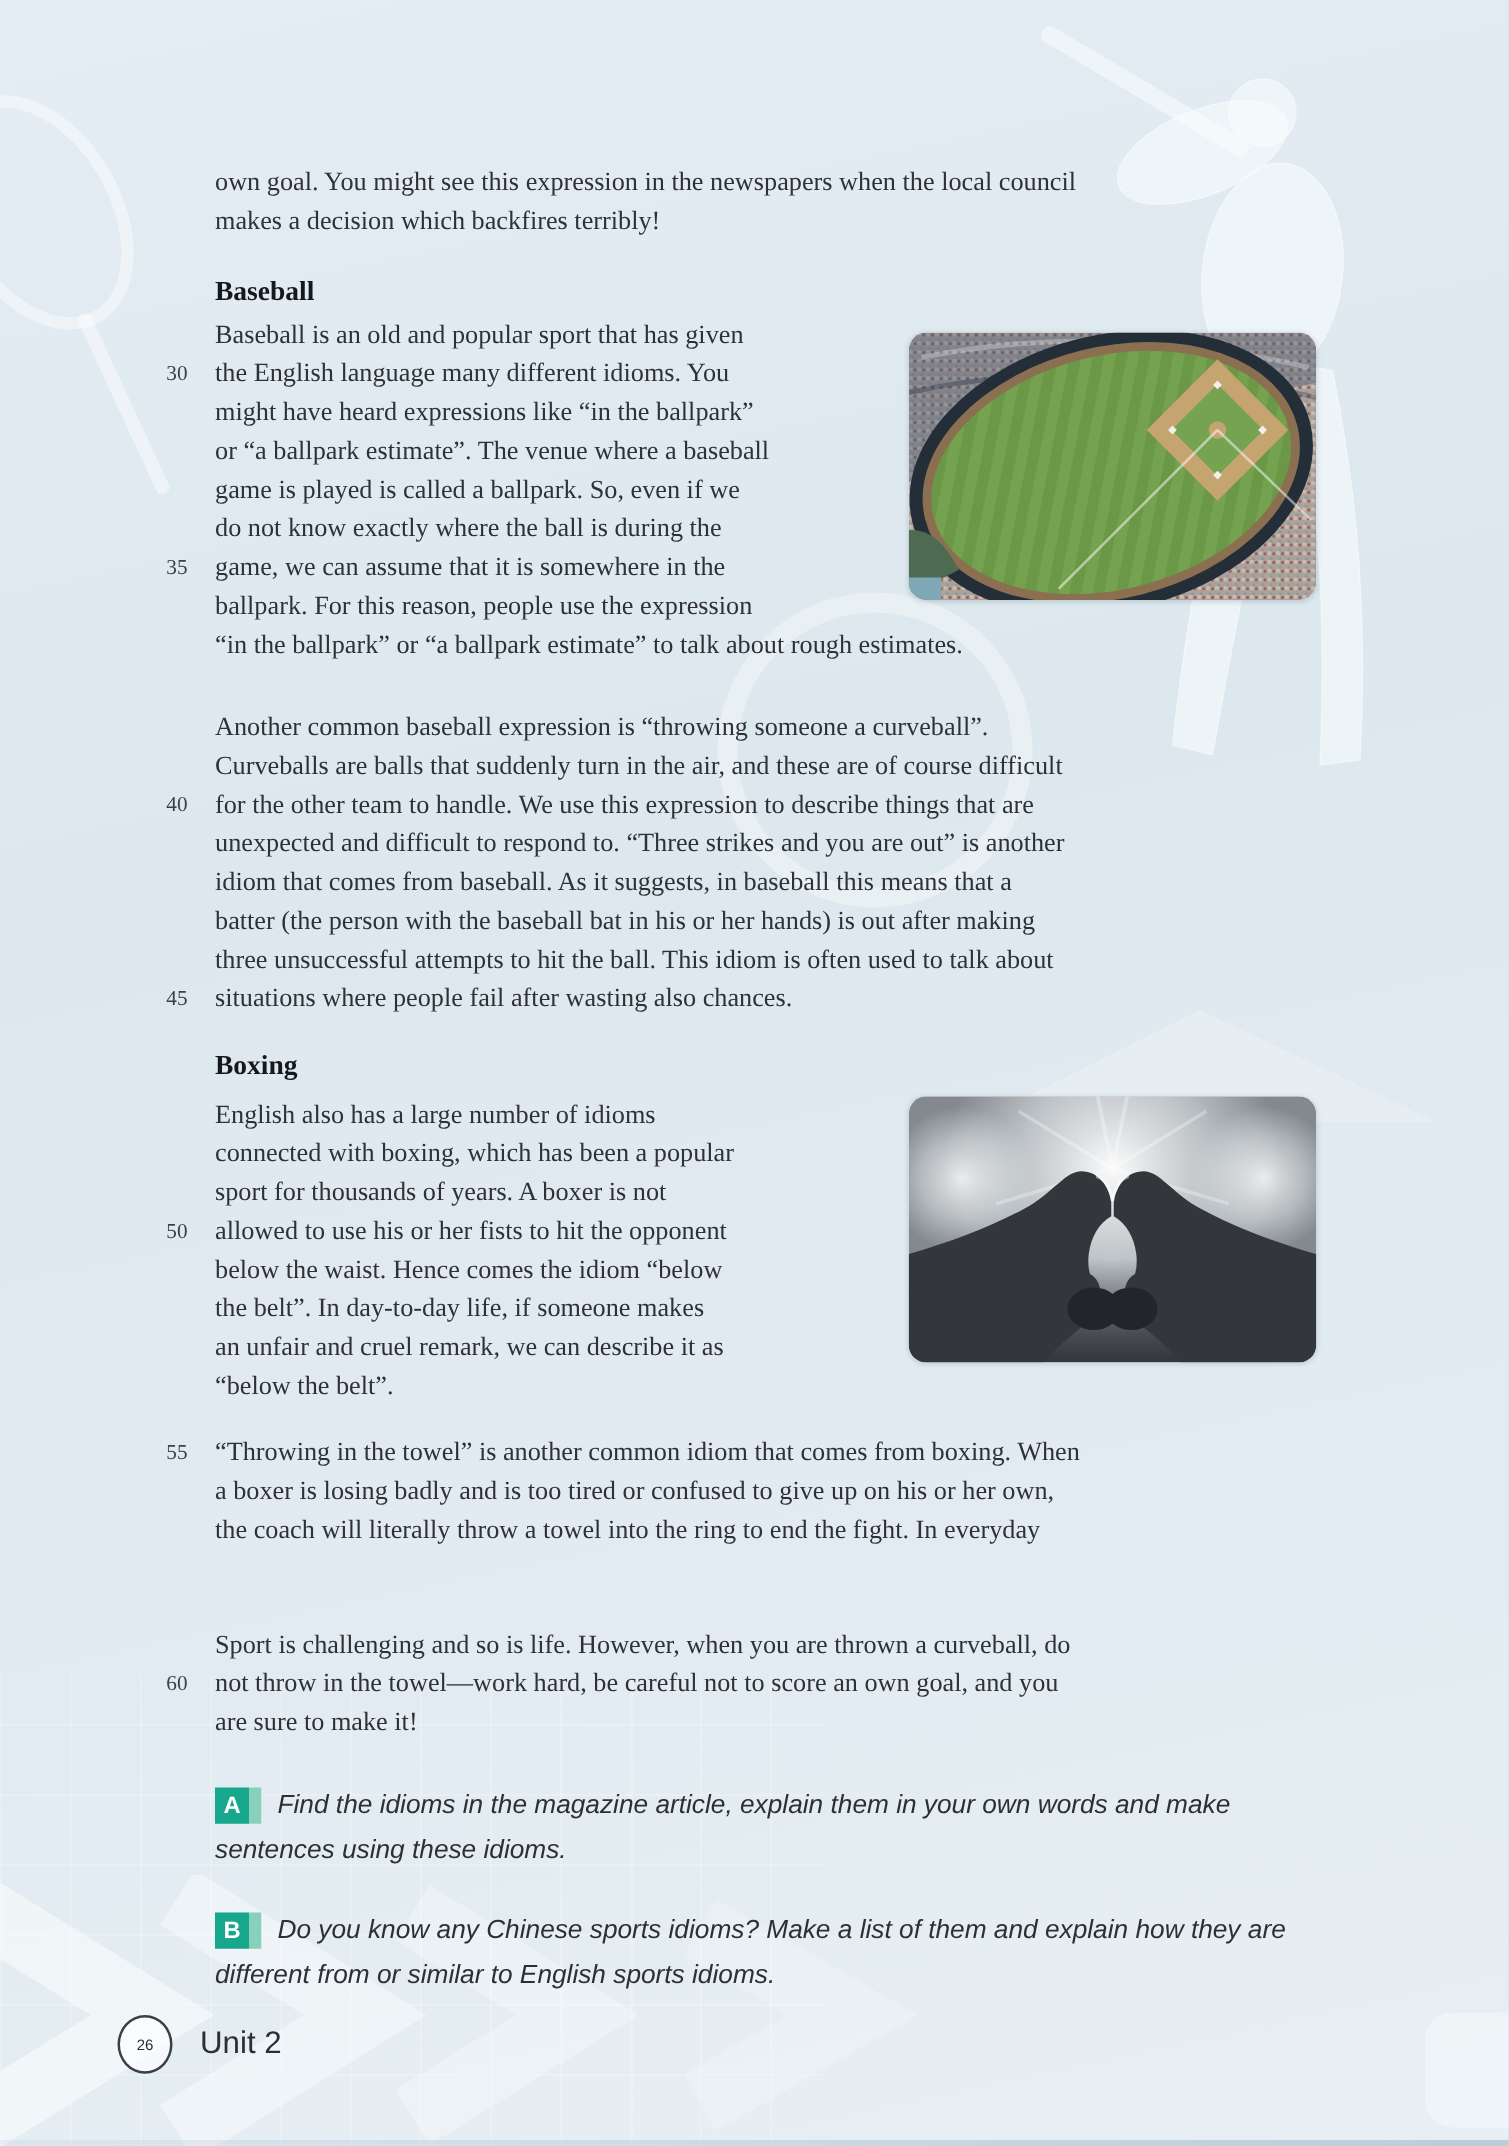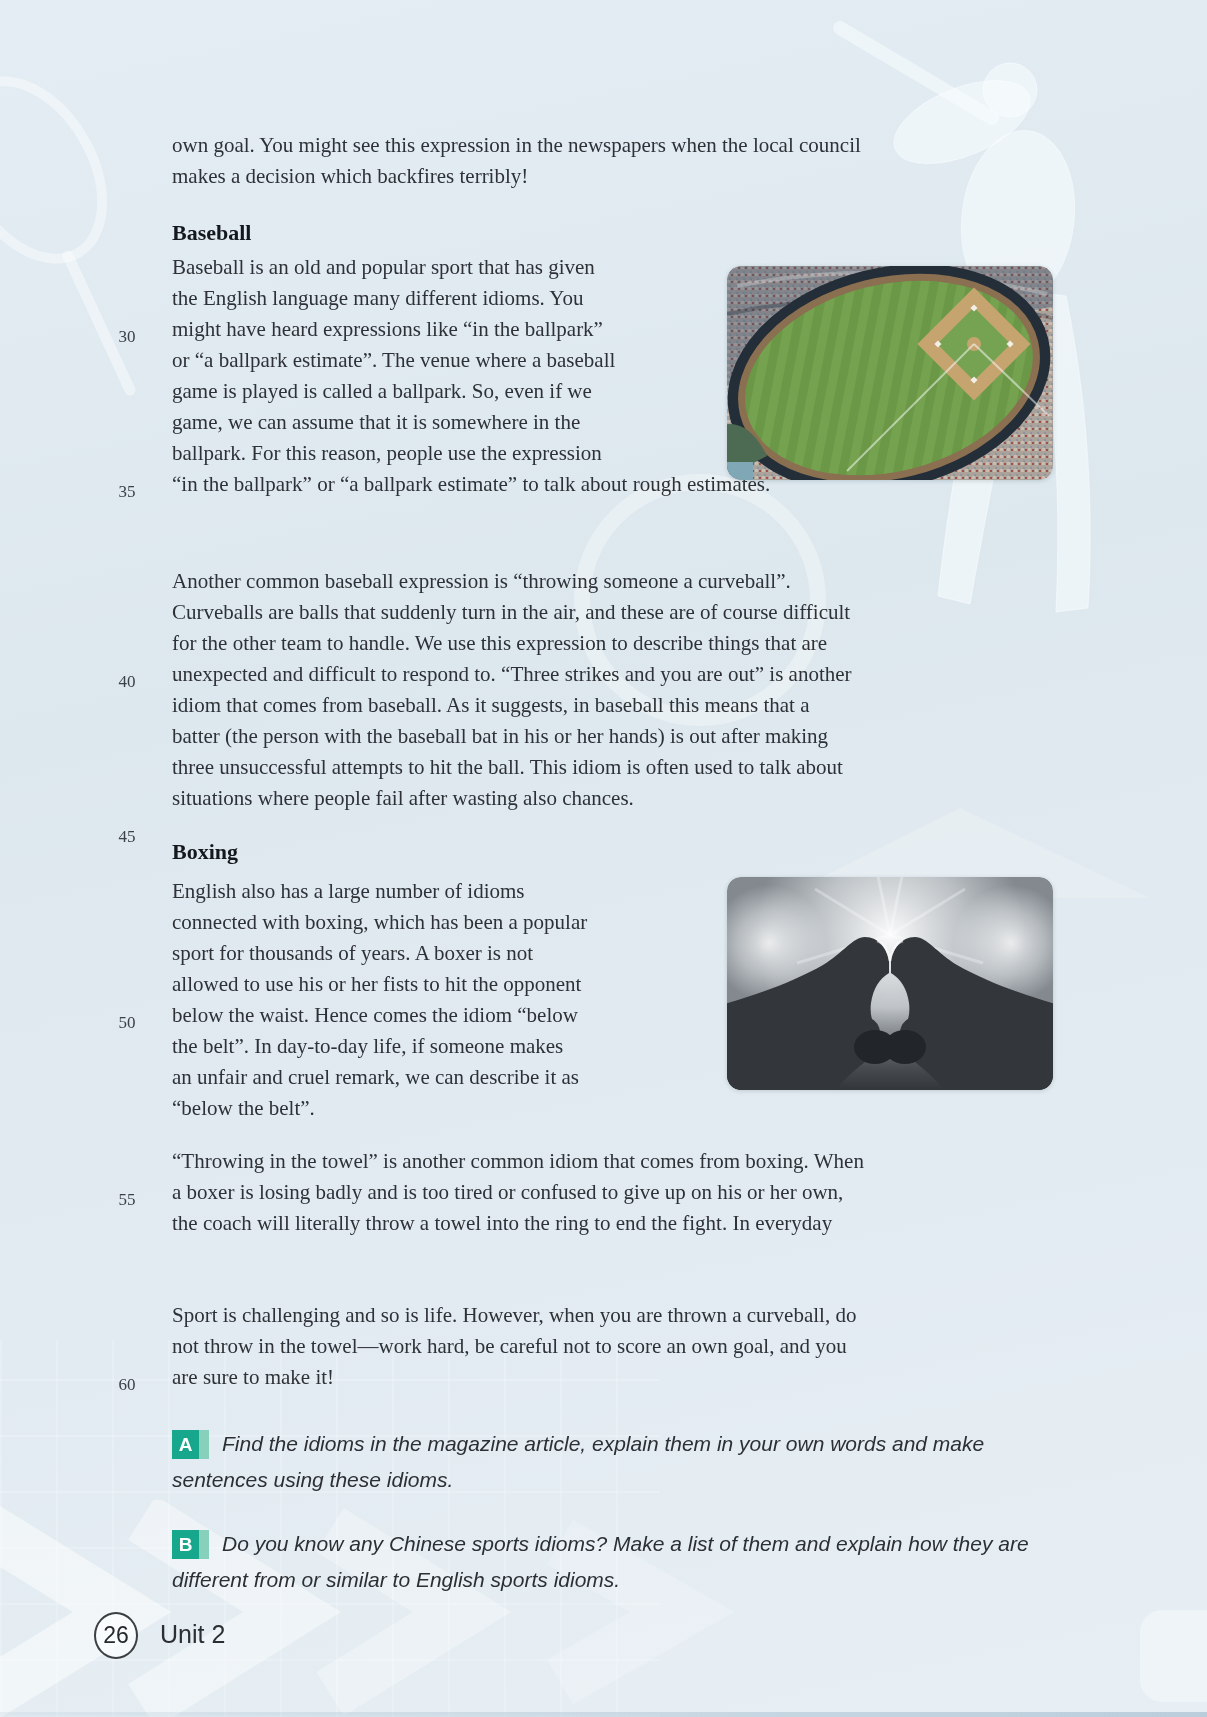--- a/index.html
+++ b/index.html
@@ -13,34 +13,34 @@
     left:0;top:1340px;width:660px;height:377px;opacity:.75;
     background:
       repeating-linear-gradient(90deg,rgba(255,255,255,.26) 0 2px,transparent 2px 56px),
       repeating-linear-gradient(0deg,rgba(255,255,255,.26) 0 2px,transparent 2px 56px);
   }
   .bottom-strip{left:0;bottom:0;width:100%;height:5px;
     background:linear-gradient(90deg,rgba(140,170,192,.12),rgba(132,164,188,.45));}
   .para{position:absolute;left:172px;font-size:21px;line-height:31px;white-space:nowrap;}
   .para .tl{height:31px;}
   .heading{position:absolute;left:172px;font-size:22px;font-weight:bold;color:#15191e;line-height:28px;}
-  .lineno{position:absolute;left:104px;width:46px;text-align:center;
-    font-size:17px;line-height:31px;color:#3c4147;margin-top:38px;}
+  .lineno{position:absolute;left:104px;width:46px;text-align:right;
+    font-size:17px;line-height:31px;color:#3c4147;}
   .photo{position:absolute;left:727px;width:326px;border-radius:14px;overflow:hidden;
     box-shadow:0 1px 4px rgba(40,60,75,.18);}
   .photo svg{display:block;}
   .exercise-line{position:absolute;font-family:"Liberation Sans",sans-serif;font-style:italic;
     font-size:21px;line-height:34px;color:#2c3035;white-space:nowrap;}
   .ex-box{position:absolute;left:172px;width:37px;height:29px;display:flex;align-items:center;
     background:linear-gradient(90deg,#16a78c 0,#16a78c 74%,#87d0bc 74%,#87d0bc 100%);}
   .ex-box .letter{width:74%;text-align:center;color:#ffffff;font-weight:bold;
     font-family:"Liberation Sans",sans-serif;font-size:19px;}
   .page-circle{position:absolute;left:94px;top:1612px;width:40px;height:43px;
     border:2px solid #3b3f43;border-radius:50%;background:rgba(252,254,255,.72);
-    font-family:"Liberation Sans",sans-serif;font-size:23px;color:#26292d;
+    font-family:"Liberation Sans",sans-serif;font-size:12px;color:#26292d;
     display:flex;align-items:center;justify-content:center;}
   .unit-label{position:absolute;left:160px;top:1622px;font-family:"Liberation Sans",sans-serif;
     font-size:25px;line-height:24px;color:#2b2f33;}
 </style>
 </head>
 <body>
 
 <div class="page">
 
   <svg class="decor" style="left:-40px;top:60px;" width="260" height="360" viewBox="0 0 260 360">
@@ -97,20 +97,21 @@
   </div>
 
   <div class="heading" style="top:219px;">Baseball</div>
 
   <div class="para" style="top:252px;">
     <div class="tl">Baseball is an old and popular sport that has given</div>
     <div class="tl">the English language many different idioms. You</div>
     <div class="tl">might have heard expressions like “in the ballpark”</div>
     <div class="tl">or “a ballpark estimate”. The venue where a baseball</div>
     <div class="tl">game is played is called a ballpark. So, even if we</div>
+    <div class="tl">do not know exactly where the ball is during the</div>
     <div class="tl">game, we can assume that it is somewhere in the</div>
     <div class="tl">ballpark. For this reason, people use the expression</div>
     <div class="tl">“in the ballpark” or “a ballpark estimate” to talk about rough estimates.</div>
   </div>
 
   <div class="para" style="top:566px;">
     <div class="tl">Another common baseball expression is “throwing someone a curveball”.</div>
     <div class="tl">Curveballs are balls that suddenly turn in the air, and these are of course difficult</div>
     <div class="tl">for the other team to handle. We use this expression to describe things that are</div>
     <div class="tl">unexpected and difficult to respond to. “Three strikes and you are out” is another</div>

